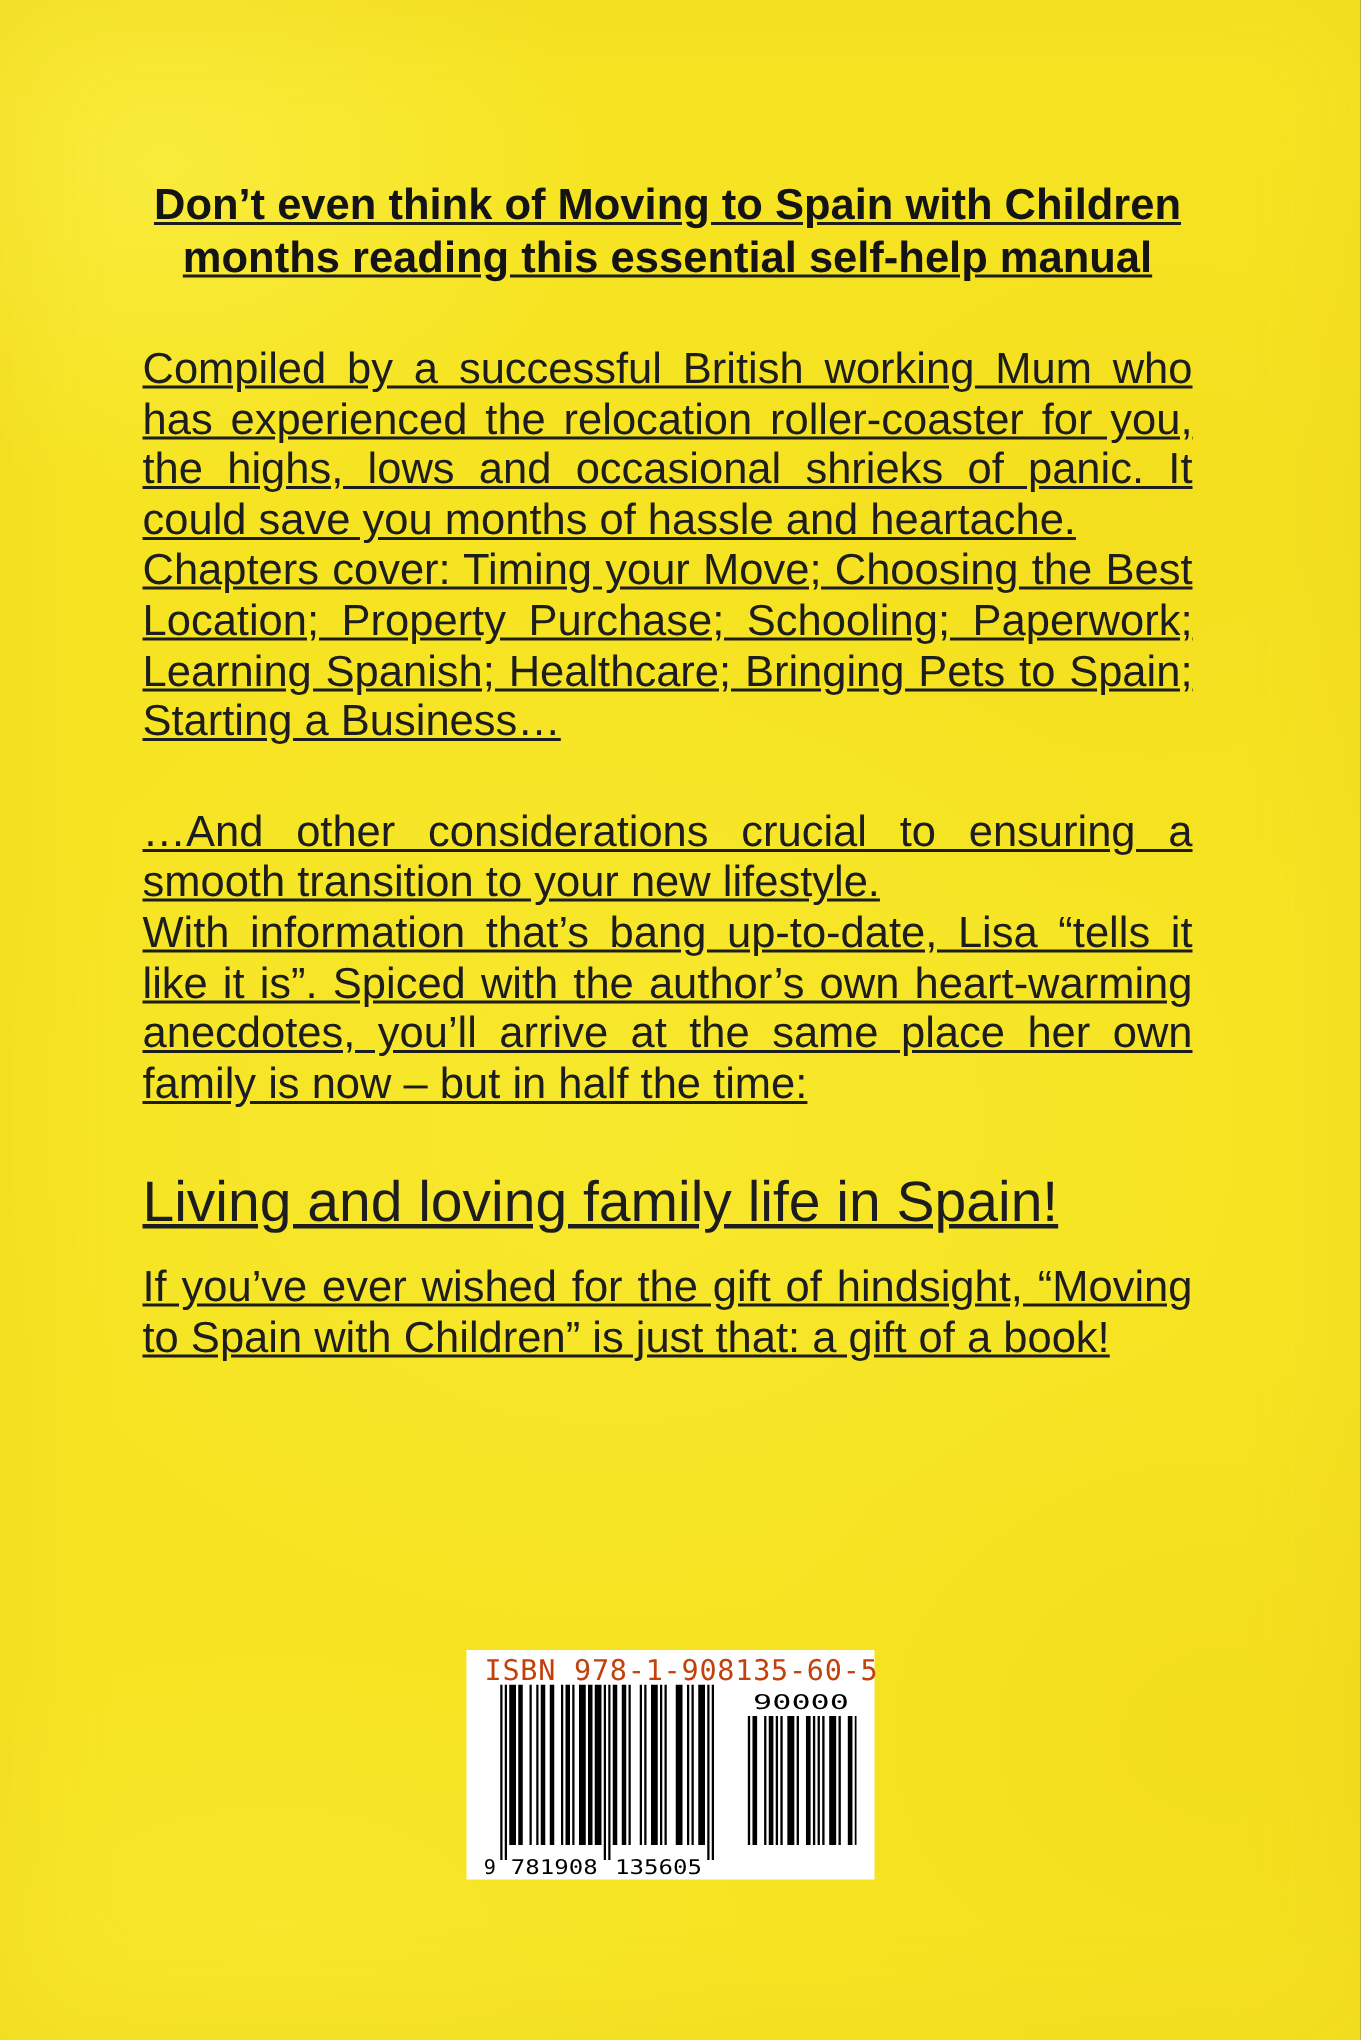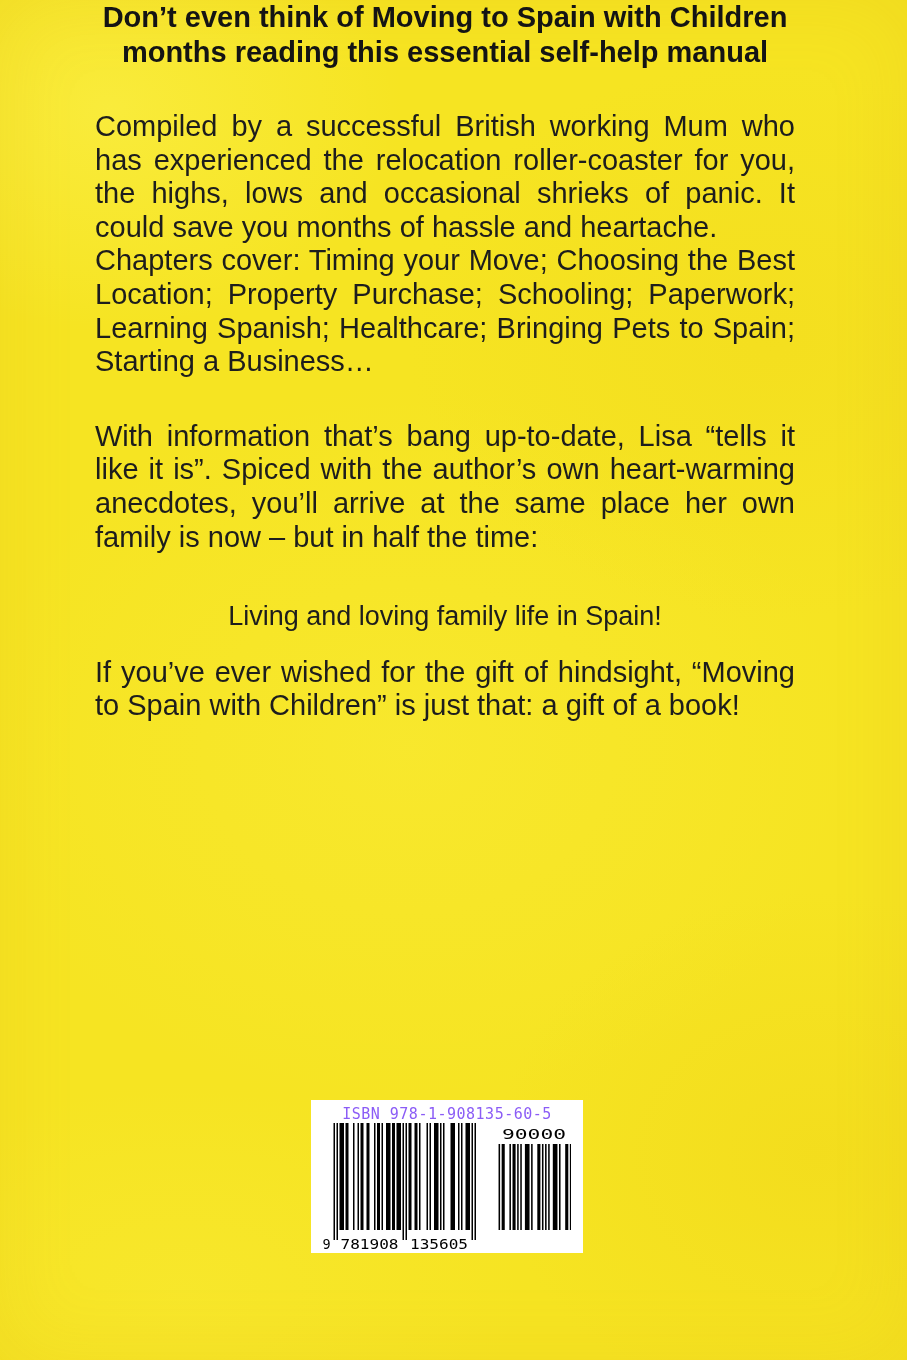--- a/index.html
+++ b/index.html
@@ -18,65 +18,67 @@
       #f6e422;
     box-shadow: inset 0 0 80px rgba(205,150,0,0.12);
     font-family: "Liberation Sans", sans-serif;
     color: #1d1d1d;
   }
   .content {
     position: absolute;
     left: 95px;
     top: 0;
     width: 700px;
+    padding-top: 120px;
+    text-decoration: underline;
   }
   .headline {
     margin: 0;
     font-size: 29px;
     line-height: 35px;
     font-weight: bold;
     text-align: center;
     color: #141414;
   }
   .headline .hl { display: block; }
   .body-par {
     margin: 0;
     font-size: 29px;
     line-height: 33.6px;
     text-align: justify;
   }
   .p1 { margin-top: 40px; }
   .p2 { }
   .p3 { margin-top: 40px; }
-  .p4 { margin-top: 41px; }
+  .p4 { }
   .tagline {
     margin: 46px 0 0 0;
-    font-size: 27px;
+    font-size: 38px;
     line-height: 33.6px;
-    text-align: center;
+    text-align: left;
   }
   .p6 { margin-top: 22px; }
 
   .barcode-panel {
     position: absolute;
     left: 311px;
     top: 1100px;
     width: 272px;
     height: 153px;
     box-sizing: border-box;
     background: #ffffff;
     padding: 6px 12px;
   }
   .isbn-label {
     font-family: "DejaVu Sans Mono", monospace;
-    font-size: 15px;
+    font-size: 19px;
     line-height: 17px;
     letter-spacing: 0.5px;
     text-align: center;
-    color: #8b5cf6;
+    color: #c2410c;
     white-space: nowrap;
   }
   .bars-row {
     display: flex;
     justify-content: space-between;
     align-items: flex-start;
   }
   .ean5 { margin-top: 4px; }
   .bcd {
     font-family: "DejaVu Sans Mono", monospace;
@@ -88,20 +90,21 @@
 <body>
 
 <div class="page">
   <div class="content">
     <h1 class="headline">
       <span class="hl">Don’t even think of Moving to Spain with Children</span>
       <span class="hl">months reading this essential self-help manual</span>
     </h1>
     <p class="body-par p1">Compiled by a successful British working Mum who has experienced the relocation roller-coaster for you, the highs, lows and occasional shrieks of panic. It could save you months of hassle and heartache.</p>
     <p class="body-par p2">Chapters cover: Timing your Move; Choosing the Best Location; Property Purchase; Schooling; Paperwork; Learning Spanish; Healthcare; Bringing Pets to Spain; Starting a Business…</p>
+    <p class="body-par p3">…And other considerations crucial to ensuring a smooth transition to your new lifestyle.</p>
     <p class="body-par p4">With information that’s bang up-to-date, Lisa “tells it like it is”. Spiced with the author’s own heart-warming anecdotes, you’ll arrive at the same place her own family is now – but in half the time:</p>
     <p class="tagline">Living and loving family life in Spain!</p>
     <p class="body-par p6">If you’ve ever wished for the gift of hindsight, “Moving to Spain with Children” is just that: a gift of a book!</p>
   </div>
 
   <div class="barcode-panel">
     <div class="isbn-label">ISBN 978-1-908135-60-5</div>
     <div class="bars-row">
       <svg class="ean13" width="153" height="128" xmlns="http://www.w3.org/2000/svg">
         <g id="ean13-bars" fill="#000">

